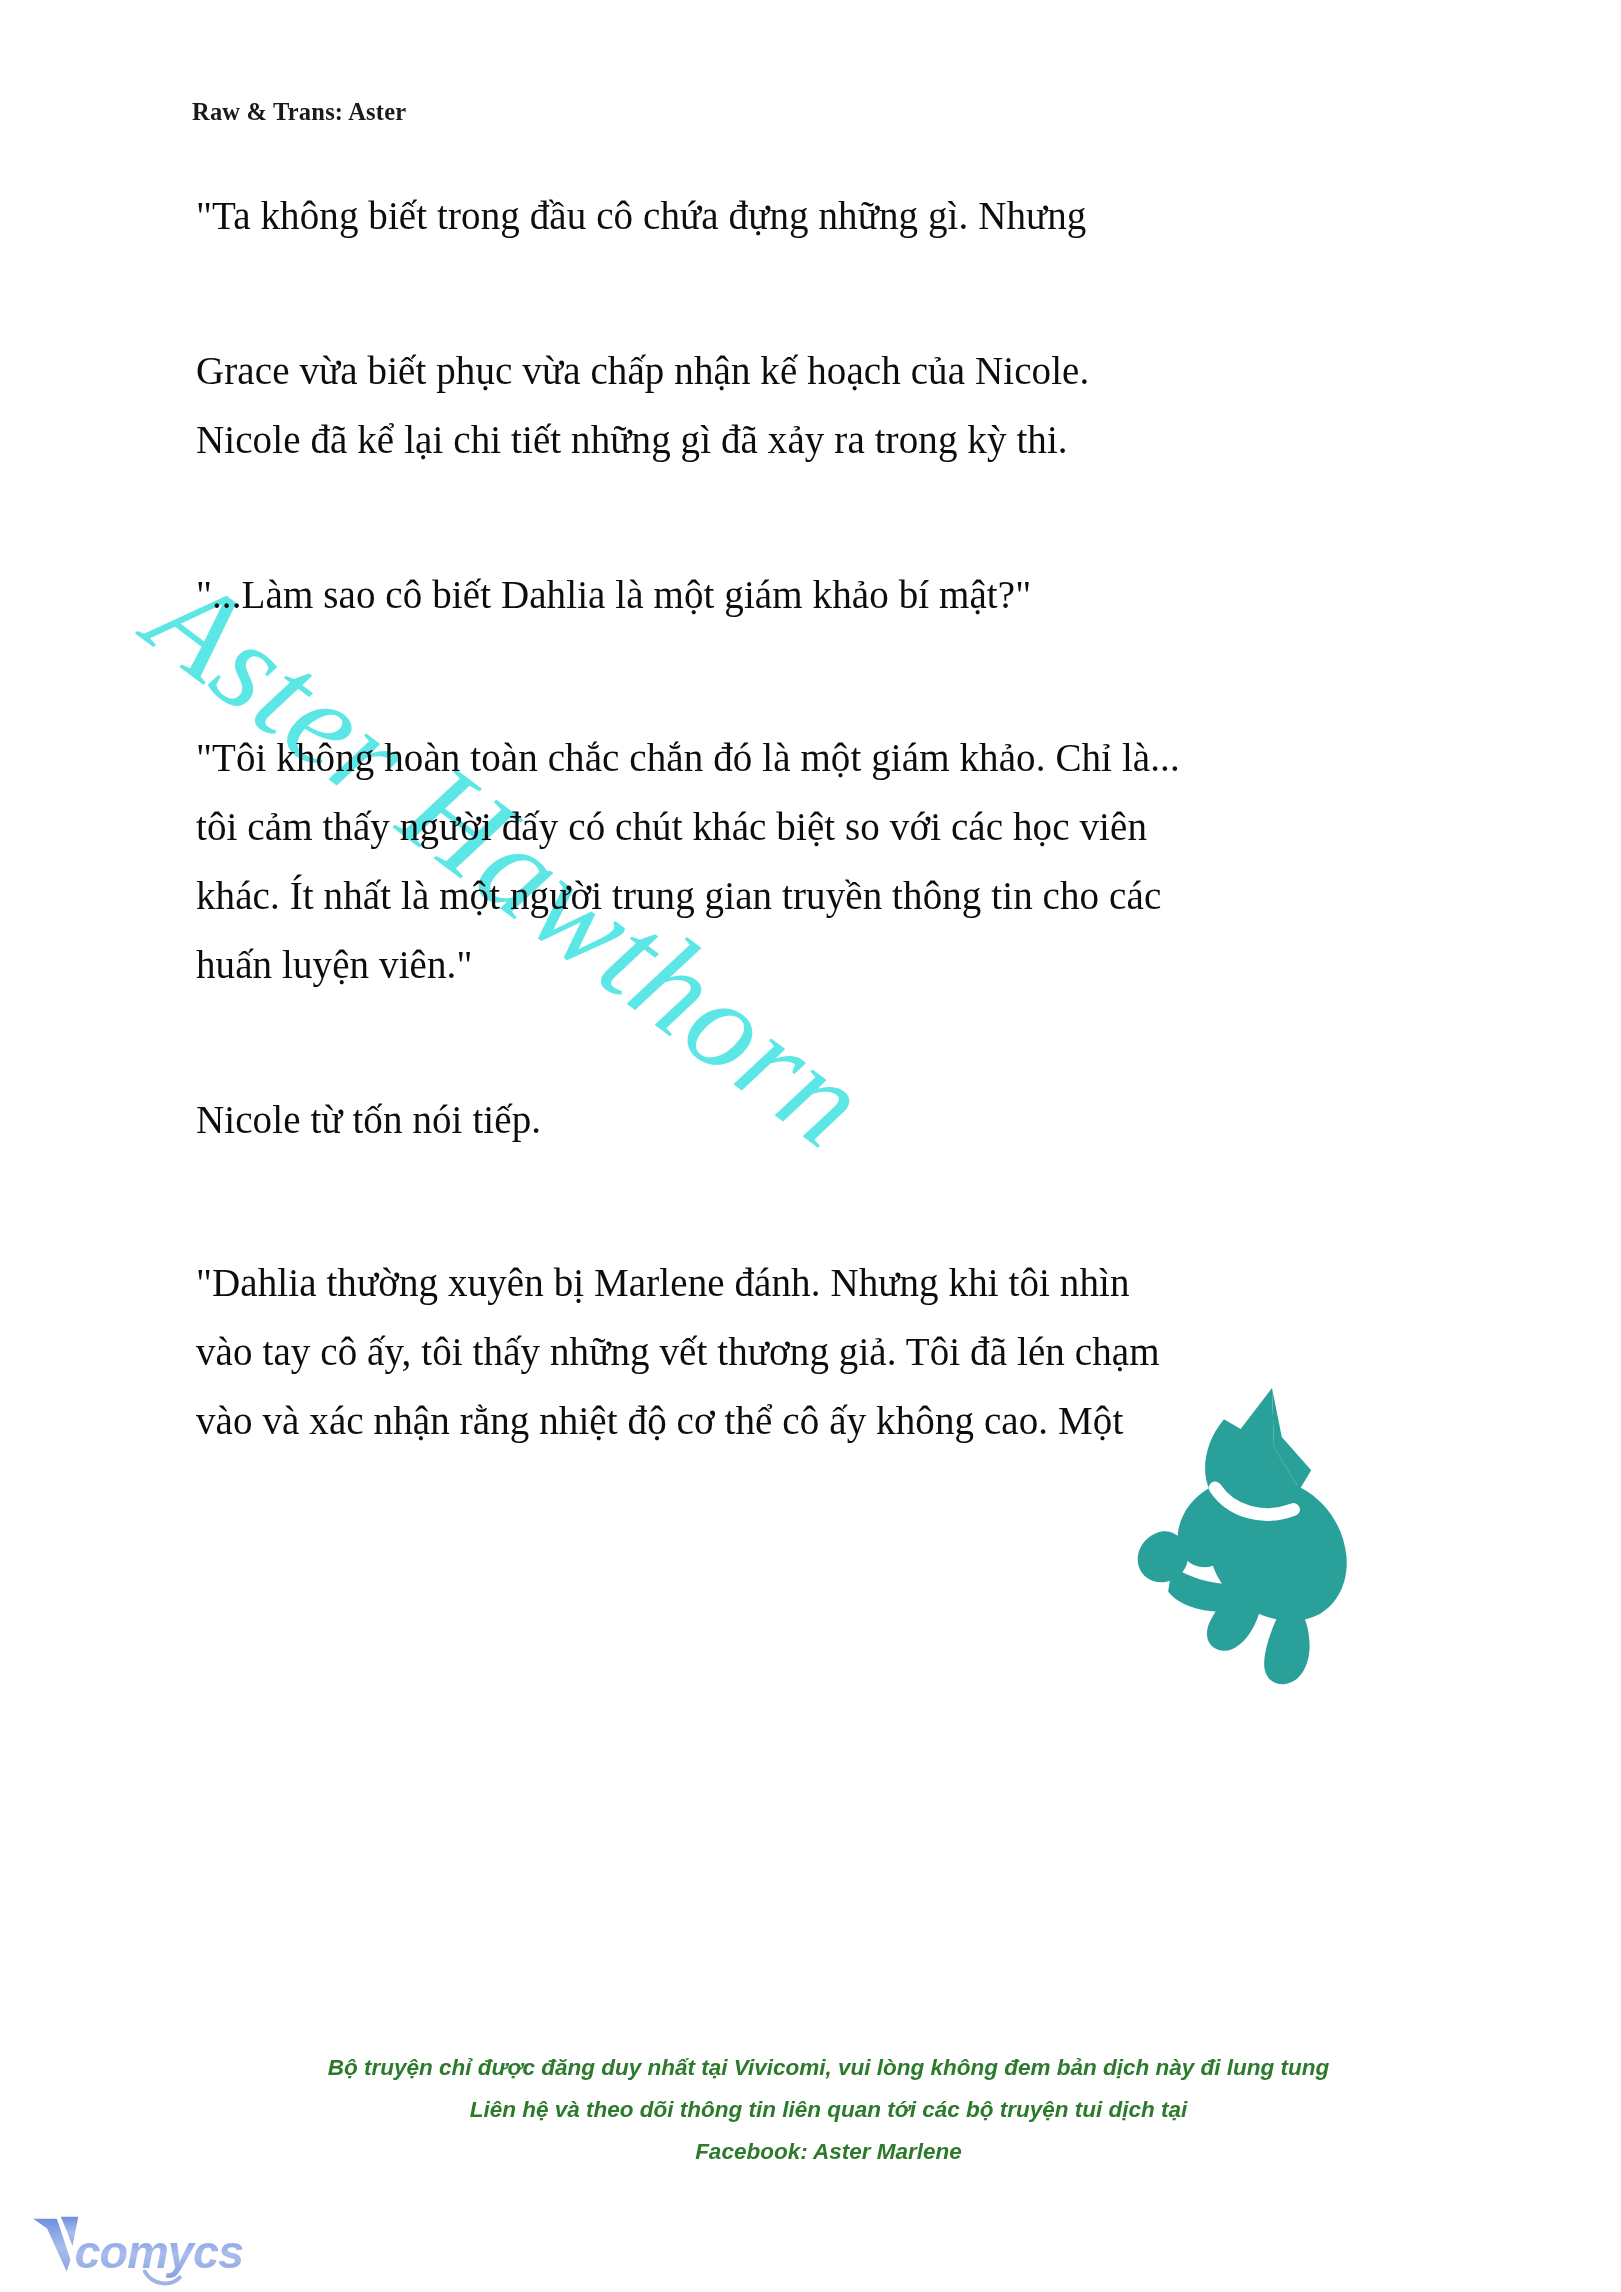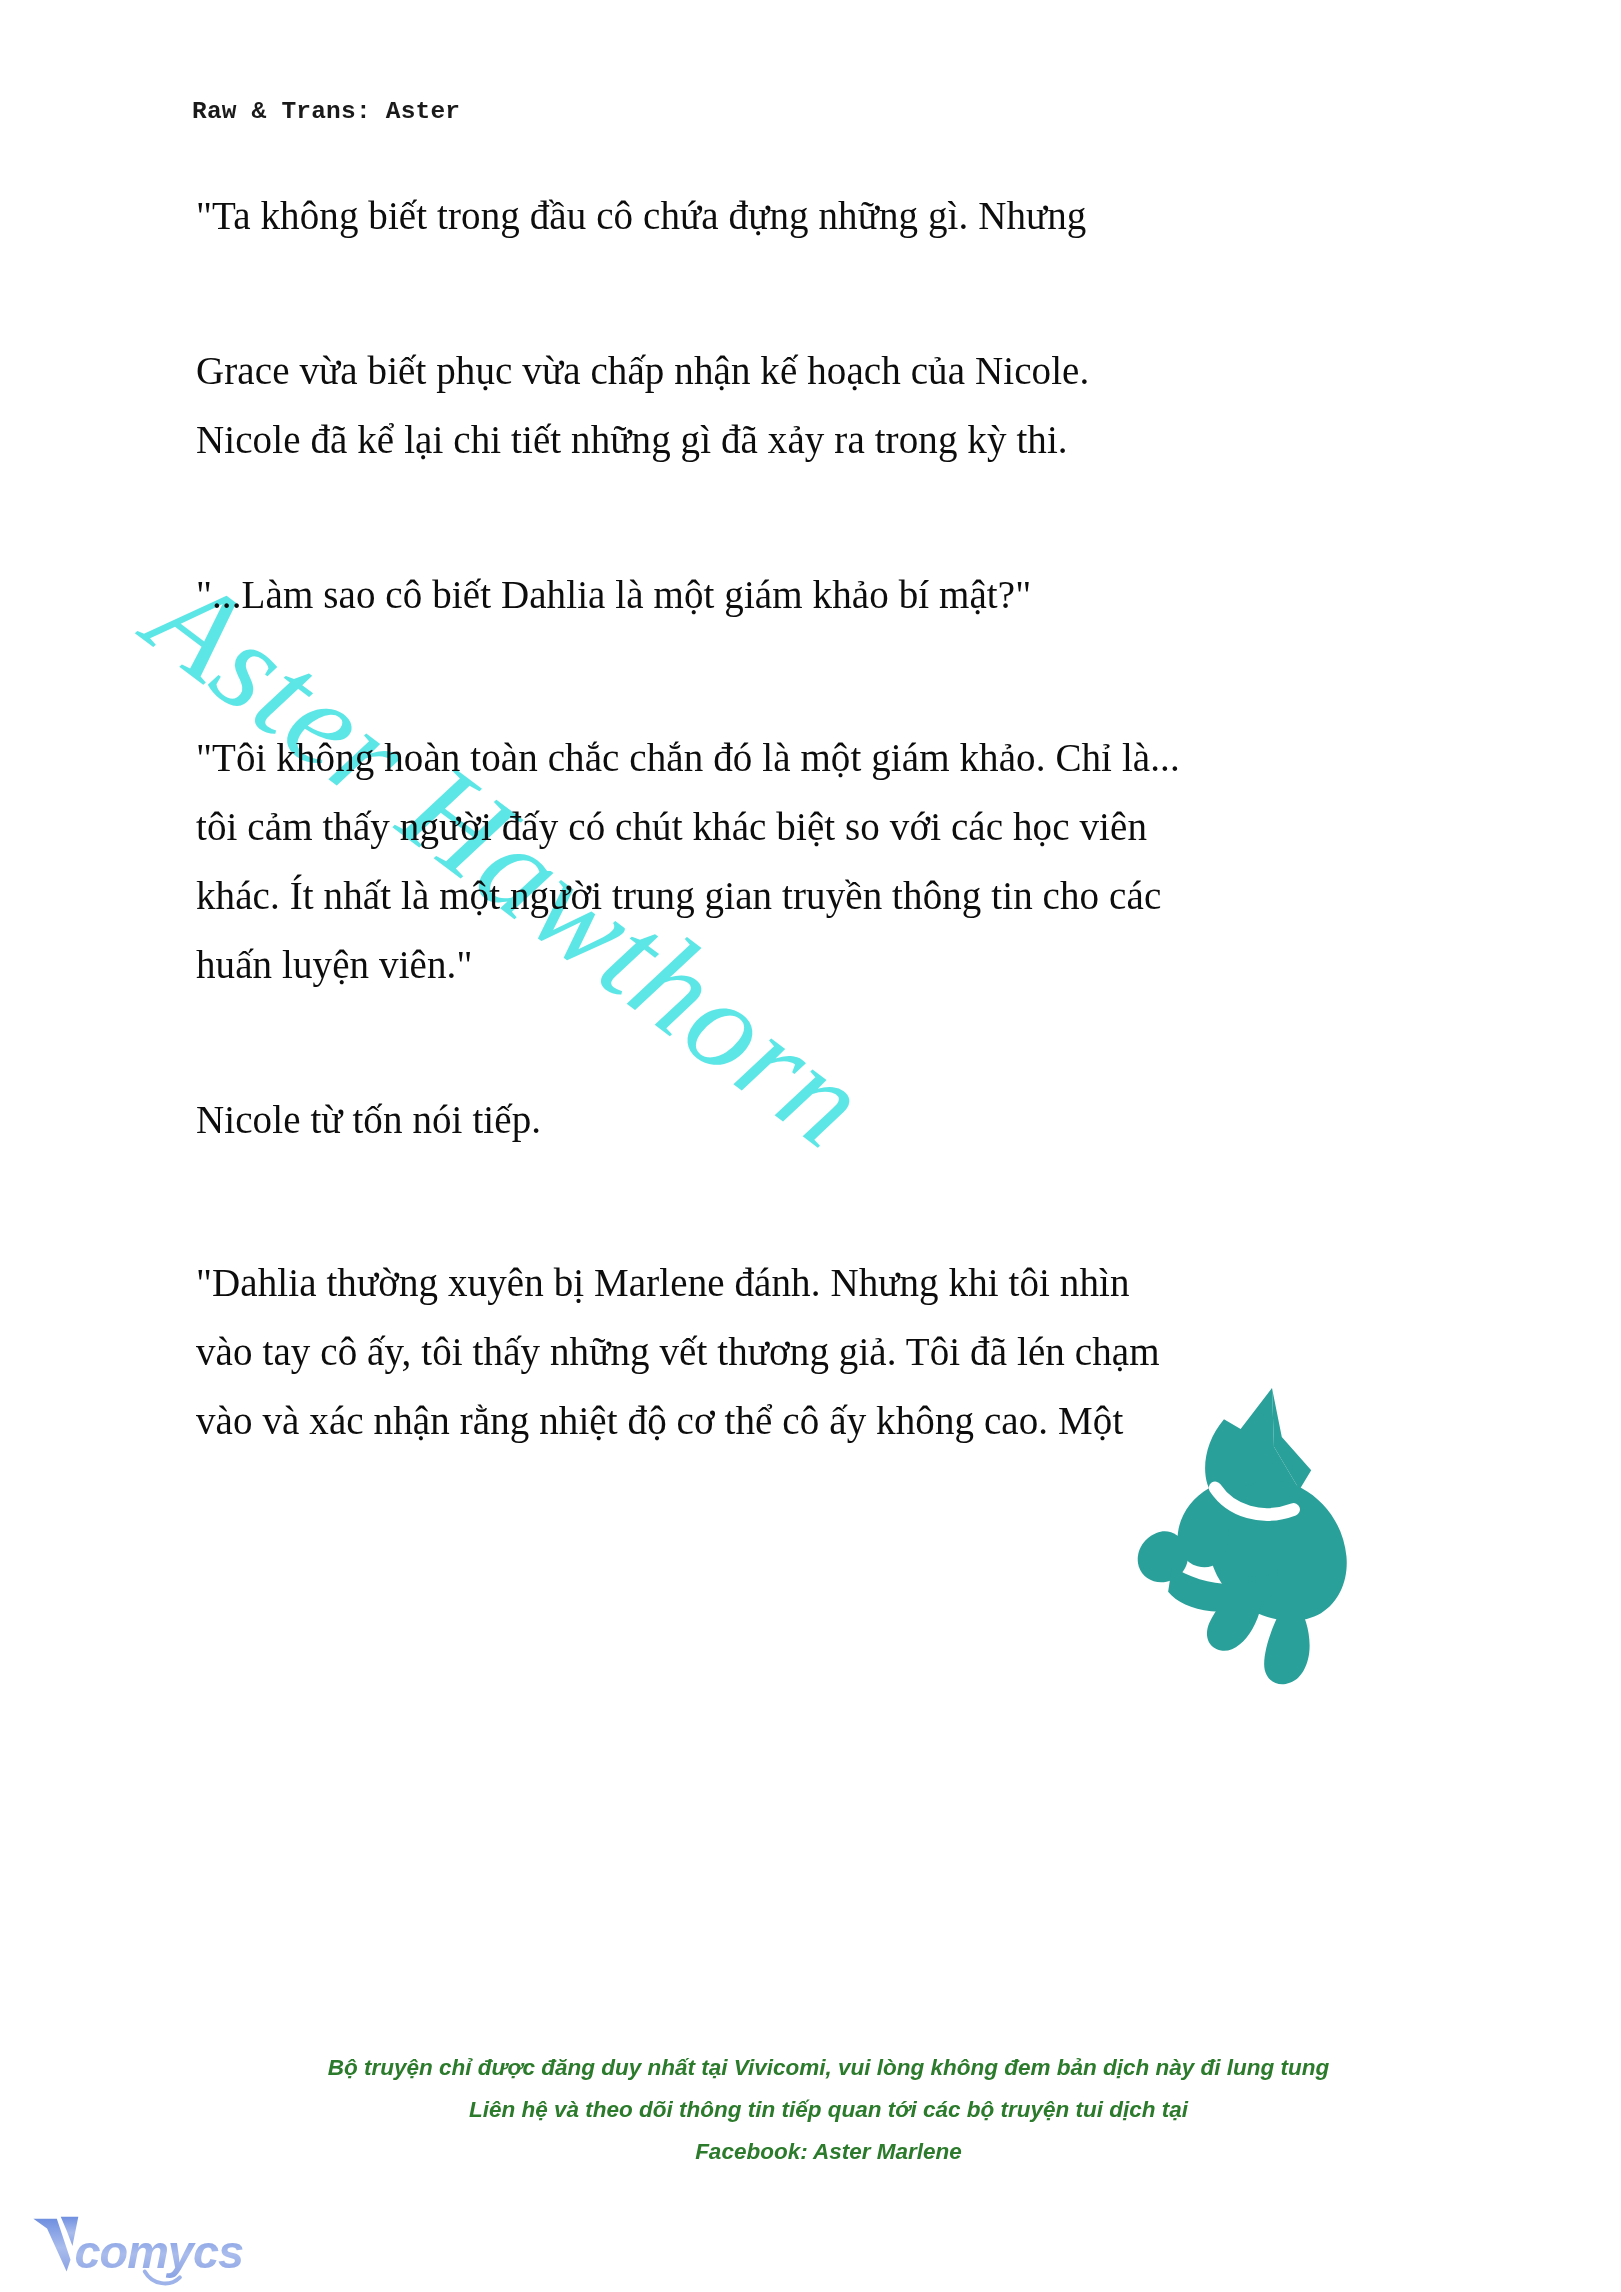--- a/index.html
+++ b/index.html
@@ -18,21 +18,21 @@
   .page {
     position: absolute;
     inset: 0;
   }
 
   
   .page-header {
     position: absolute;
     left: 192px;
     top: 98px;
-    font-family: Liberation Mono, monospace;
+    font-family: Liberation Serif, serif;
     font-size: 24.5px;
     font-weight: 700;
     color: #1a1a1a;
     letter-spacing: 0.2px;
     white-space: nowrap;
   }
 
   
   .body-column {
     position: absolute;
@@ -207,21 +207,21 @@
                  C178 314 186 300 188 284
                  C190 266 184 246 176 234 Z"></path>
       </g>
 
       <path d="M92 116 C108 140 140 150 172 138" fill="none" stroke="#ffffff" stroke-width="13" stroke-linecap="round"></path>
     </svg>
   </div>
 
   <div class="footer-notice">
     <span class="fl">Bộ truyện chỉ được đăng duy nhất tại Vivicomi, vui lòng không đem bản dịch này đi lung tung</span>
-    <span class="fl">Liên hệ và theo dõi thông tin tiếp quan tới các bộ truyện tui dịch tại</span>
+    <span class="fl">Liên hệ và theo dõi thông tin liên quan tới các bộ truyện tui dịch tại</span>
     <span class="fl">Facebook: Aster Marlene</span>
   </div>
 
   <div class="brand-logo">
     <svg viewBox="0 0 260 86" width="255" height="84" aria-hidden="true">
       <defs>
         <linearGradient id="vg" x1="0" y1="0" x2="0" y2="1">
           <stop offset="0%" stop-color="#6f8fe0"></stop>
           <stop offset="55%" stop-color="#a9bcec"></stop>
           <stop offset="100%" stop-color="#8ba3e4"></stop>

